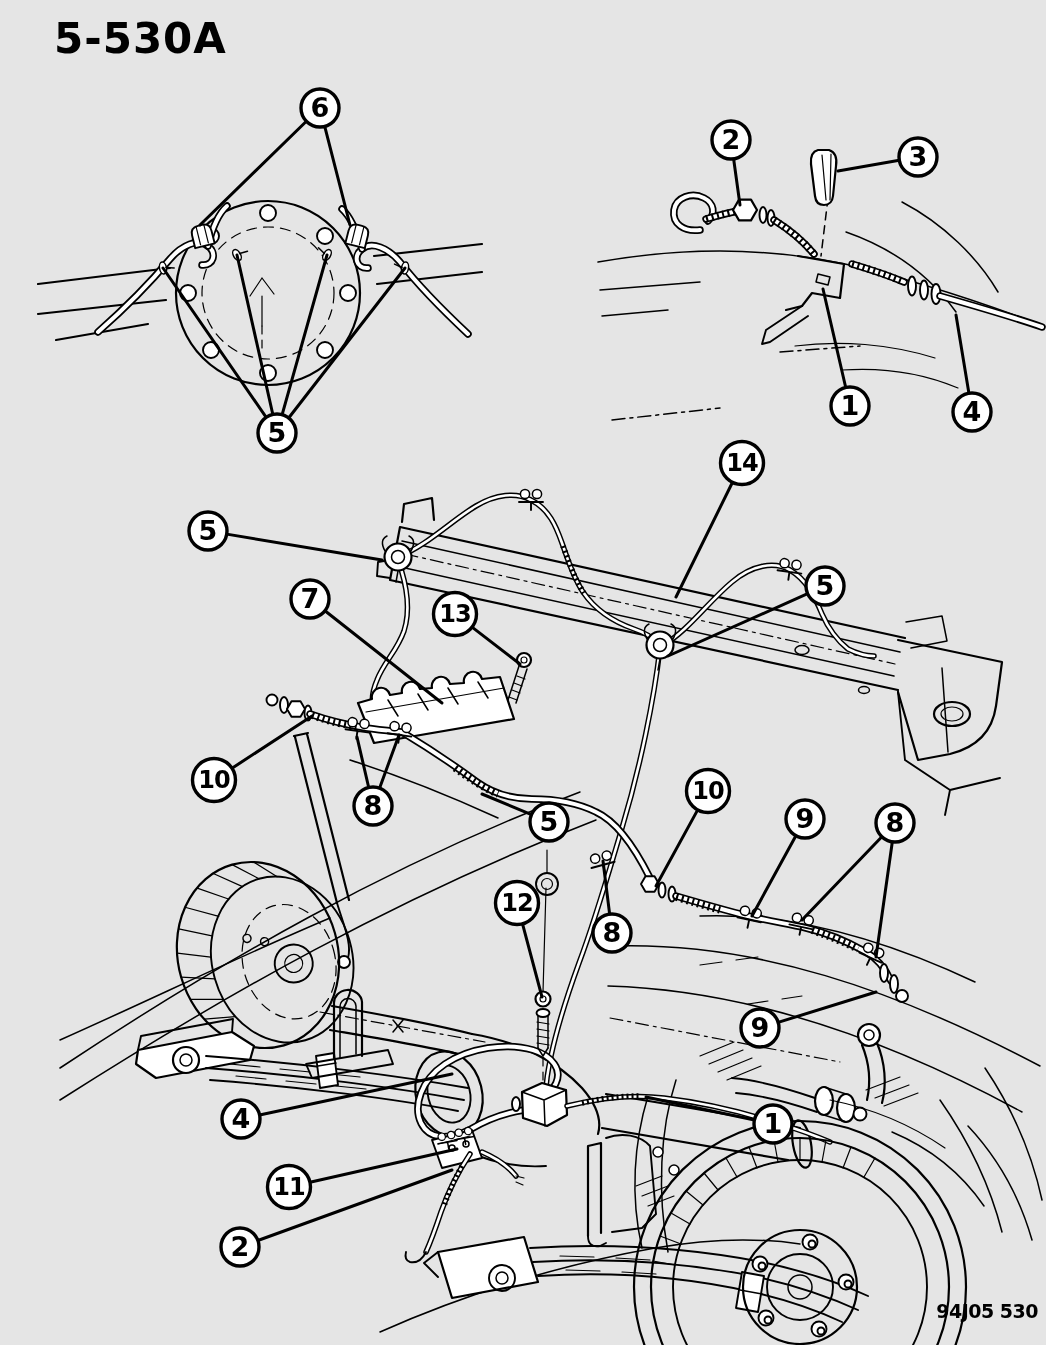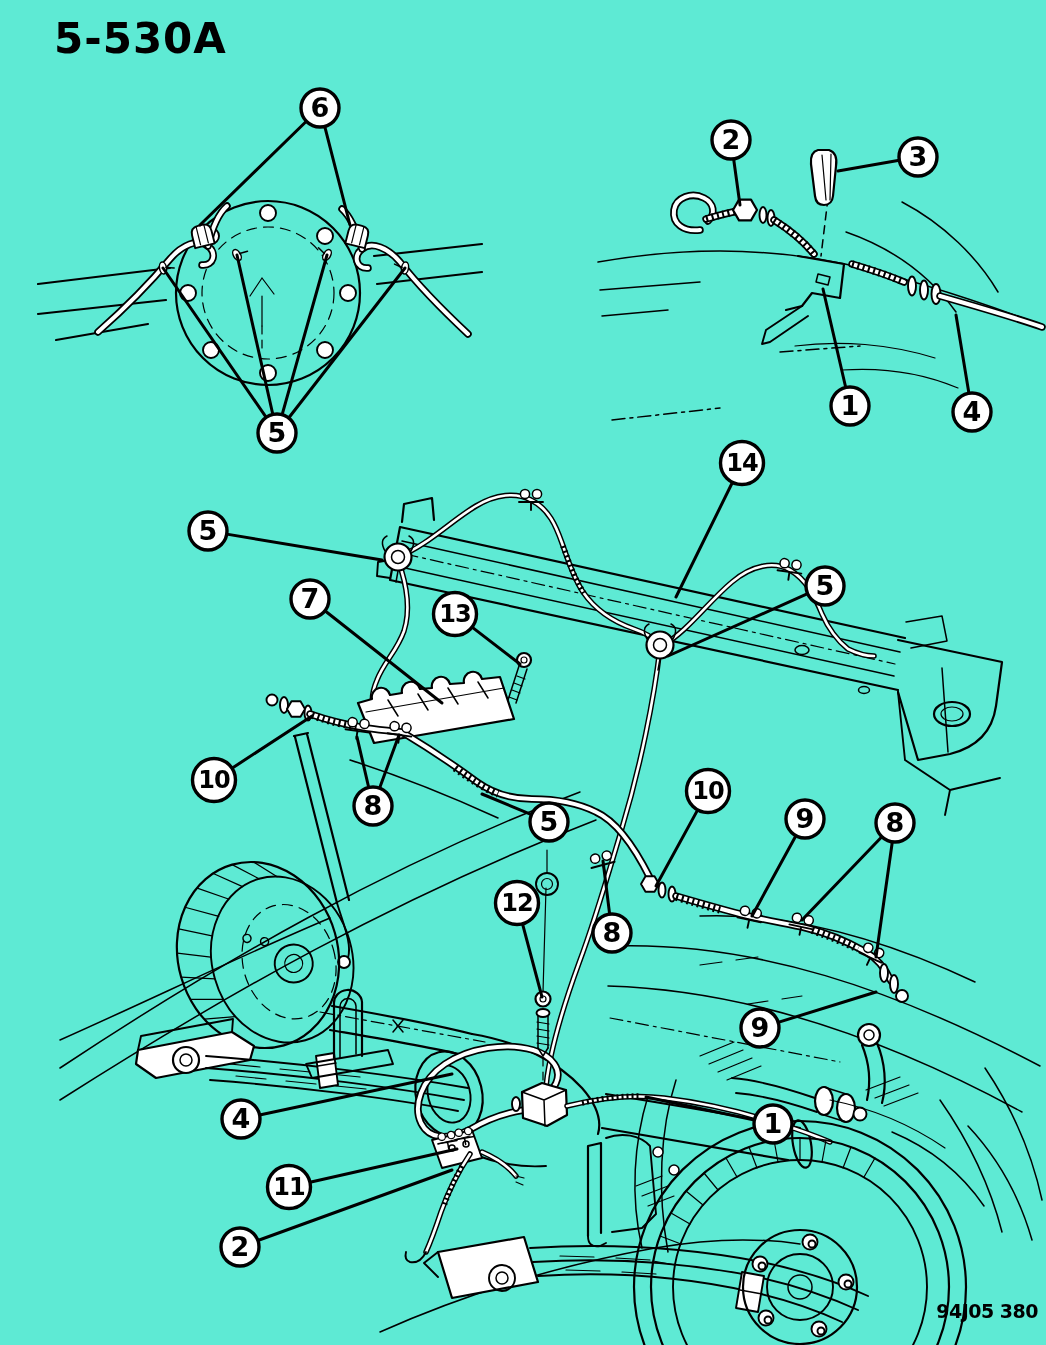--- a/index.html
+++ b/index.html
@@ -1,16 +1,16 @@
 <!DOCTYPE html>
 <html><head>
 <meta charset="utf-8">
 <style>
   html,body{margin:0;padding:0;background:#fff;}
-  .page{position:relative;width:1046px;height:1345px;background:#5eead4;overflow:hidden;
+  .page{position:relative;width:1046px;height:1345px;background:#e5e5e5;overflow:hidden;
         font-family:"DejaVu Sans",sans-serif;color:#000;}
   .fig-title{position:absolute;left:54px;top:14px;font-size:42px;font-weight:bold;
         letter-spacing:1px;white-space:nowrap;}
   .fig-code{position:absolute;right:8px;top:1300px;font-size:19px;font-weight:bold;
         letter-spacing:-0.5px;white-space:nowrap;}
   svg{position:absolute;left:0;top:0;}
   .s{stroke:#000;fill:none;stroke-linecap:round;stroke-linejoin:round;}
   .w1{stroke-width:1.2}.w14{stroke-width:1.5}.w18{stroke-width:1.9}
   .w2{stroke-width:2.2}
   .fw{fill:#fff;}
@@ -497,14 +497,14 @@
           <text x="289" y="1195.4" text-anchor="middle" font-family="&quot;DejaVu Sans&quot;, sans-serif" font-size="24" font-weight="bold" letter-spacing="-1" fill="#000000">11</text>
         </g>
         <g>
           <line x1="257.8585332795761" y1="1240.5136459314747" x2="452" y2="1170" stroke="#000000" stroke-width="3" stroke-linecap="round"></line>
           <circle cx="240" cy="1247" r="19" fill="#fff" stroke="#000000" stroke-width="3.4"></circle>
           <text x="240" y="1256.45" text-anchor="middle" font-family="&quot;DejaVu Sans&quot;, sans-serif" font-size="27" font-weight="bold" fill="#000000">2</text>
         </g>
       </g>
   </svg>
 
-  <div class="fig-code">94J05 380</div>
+  <div class="fig-code">94J05 530</div>
 </div>
 
 </body></html>

